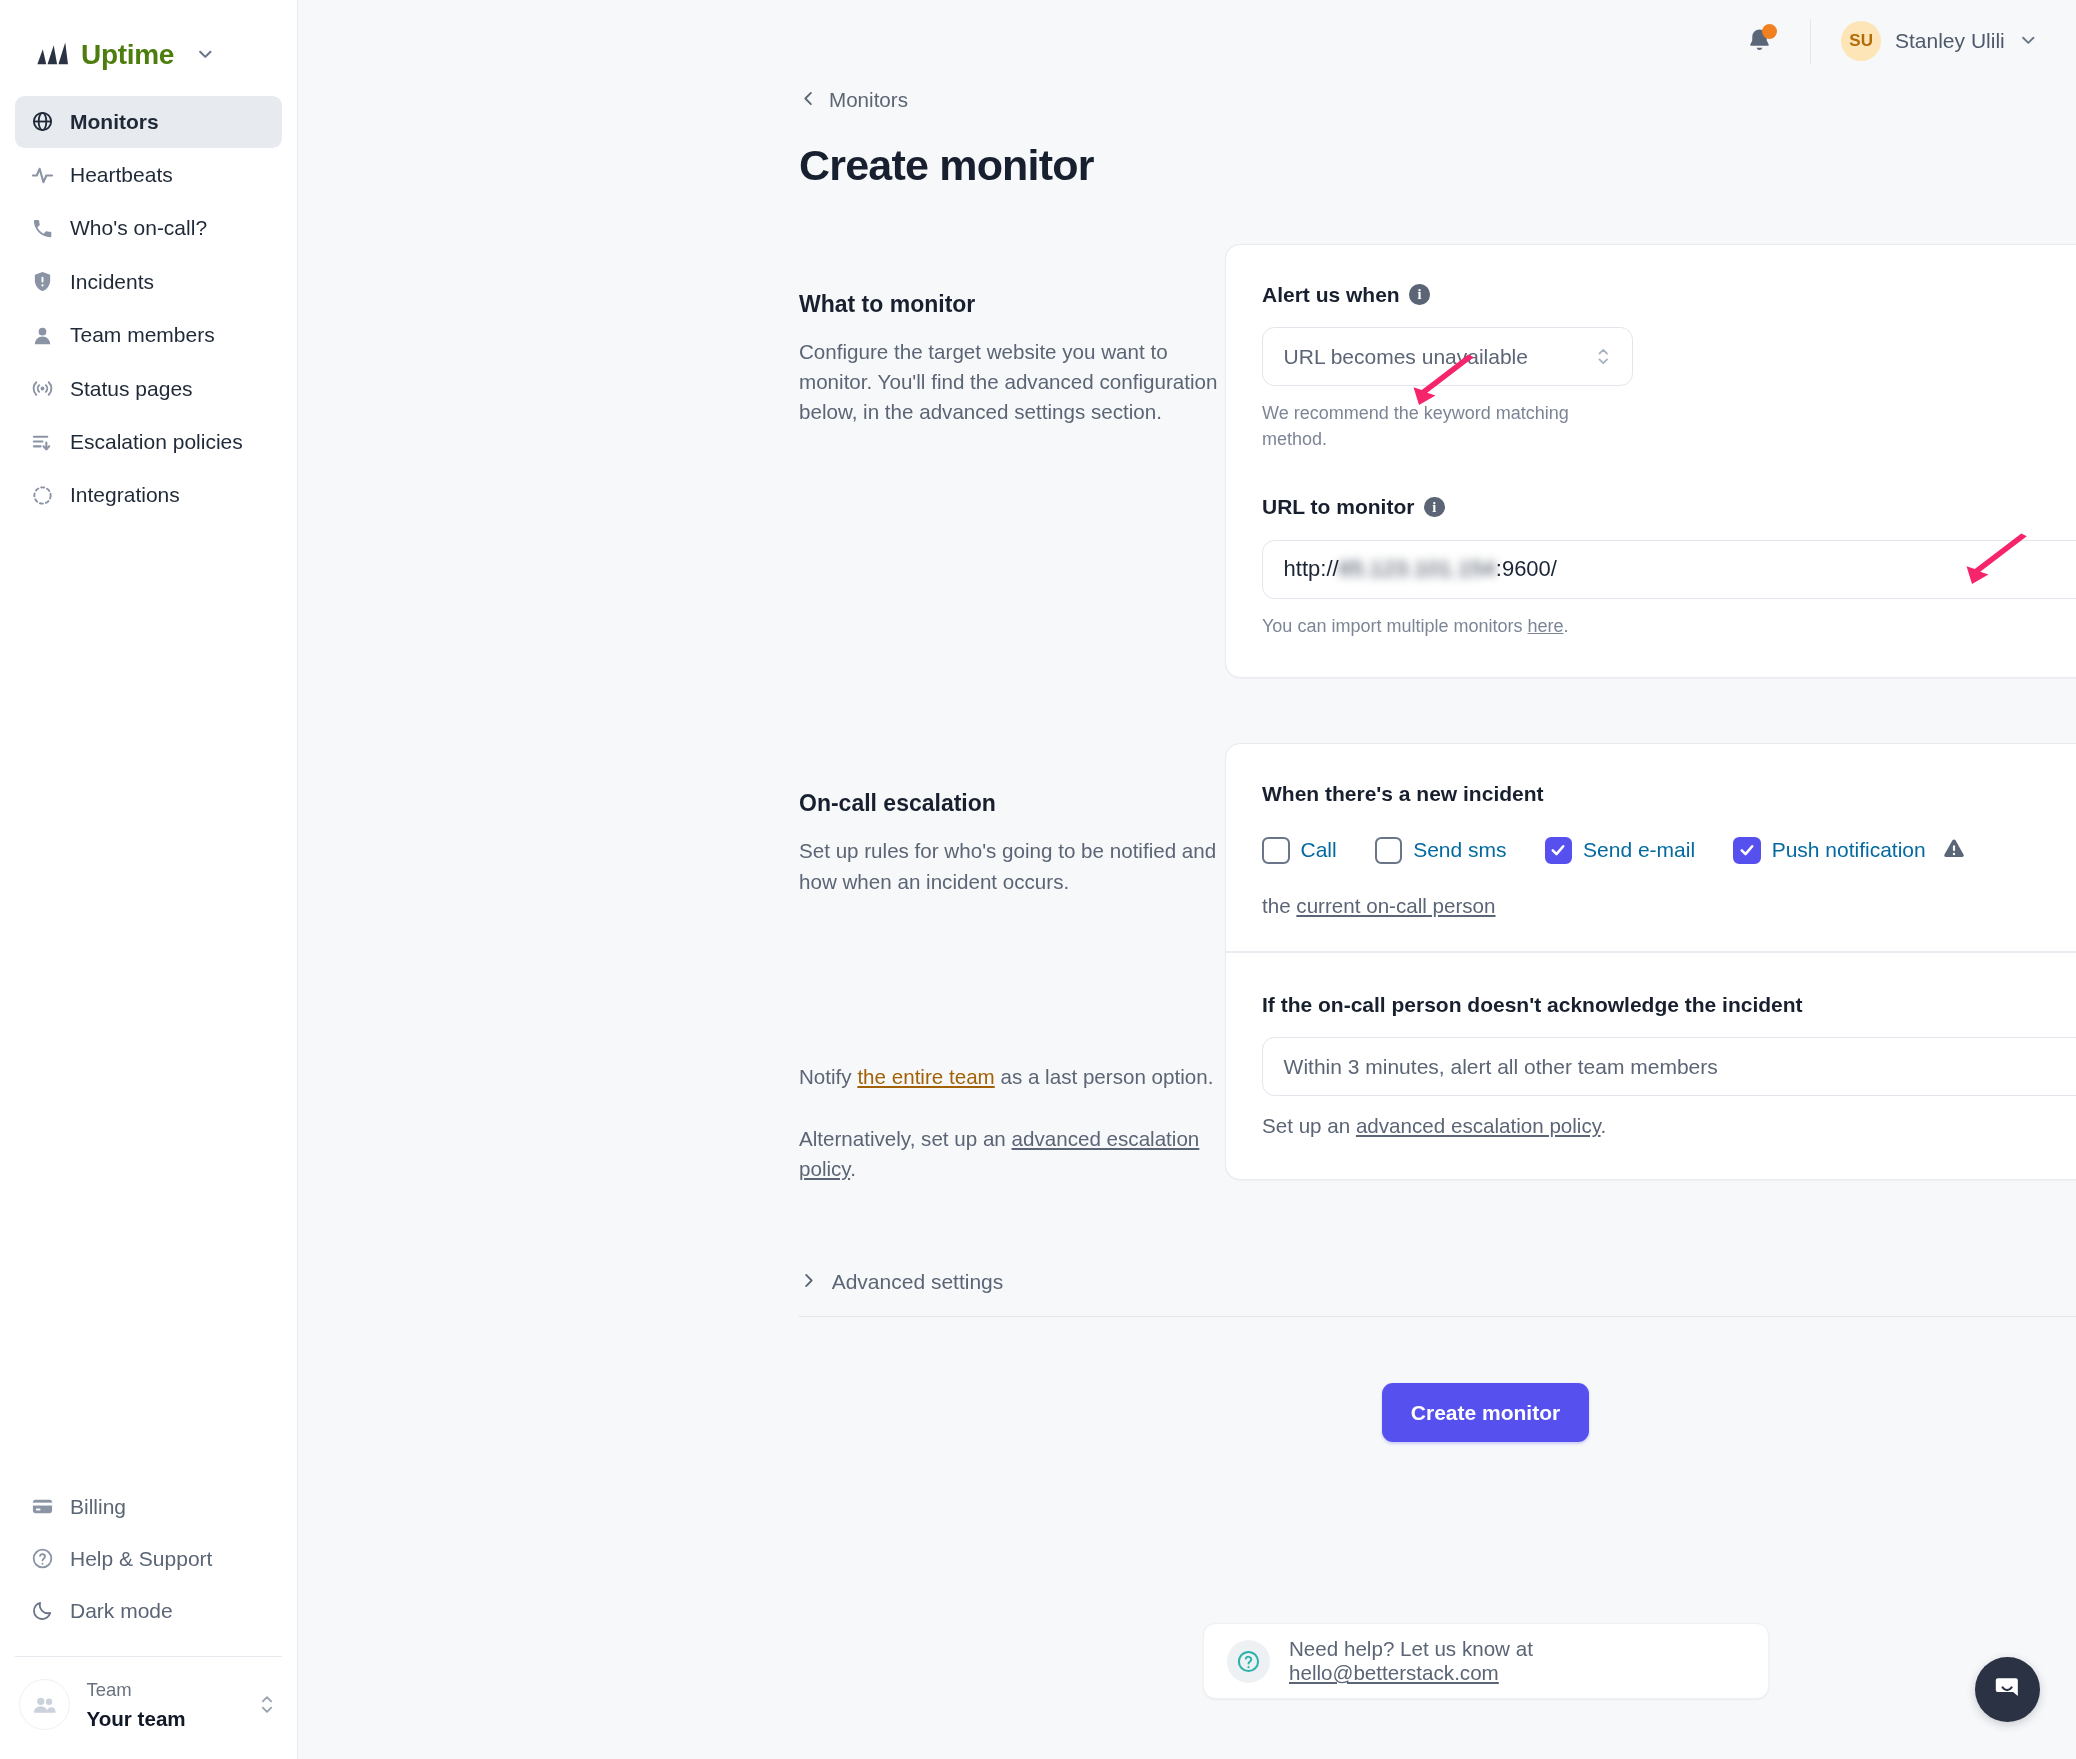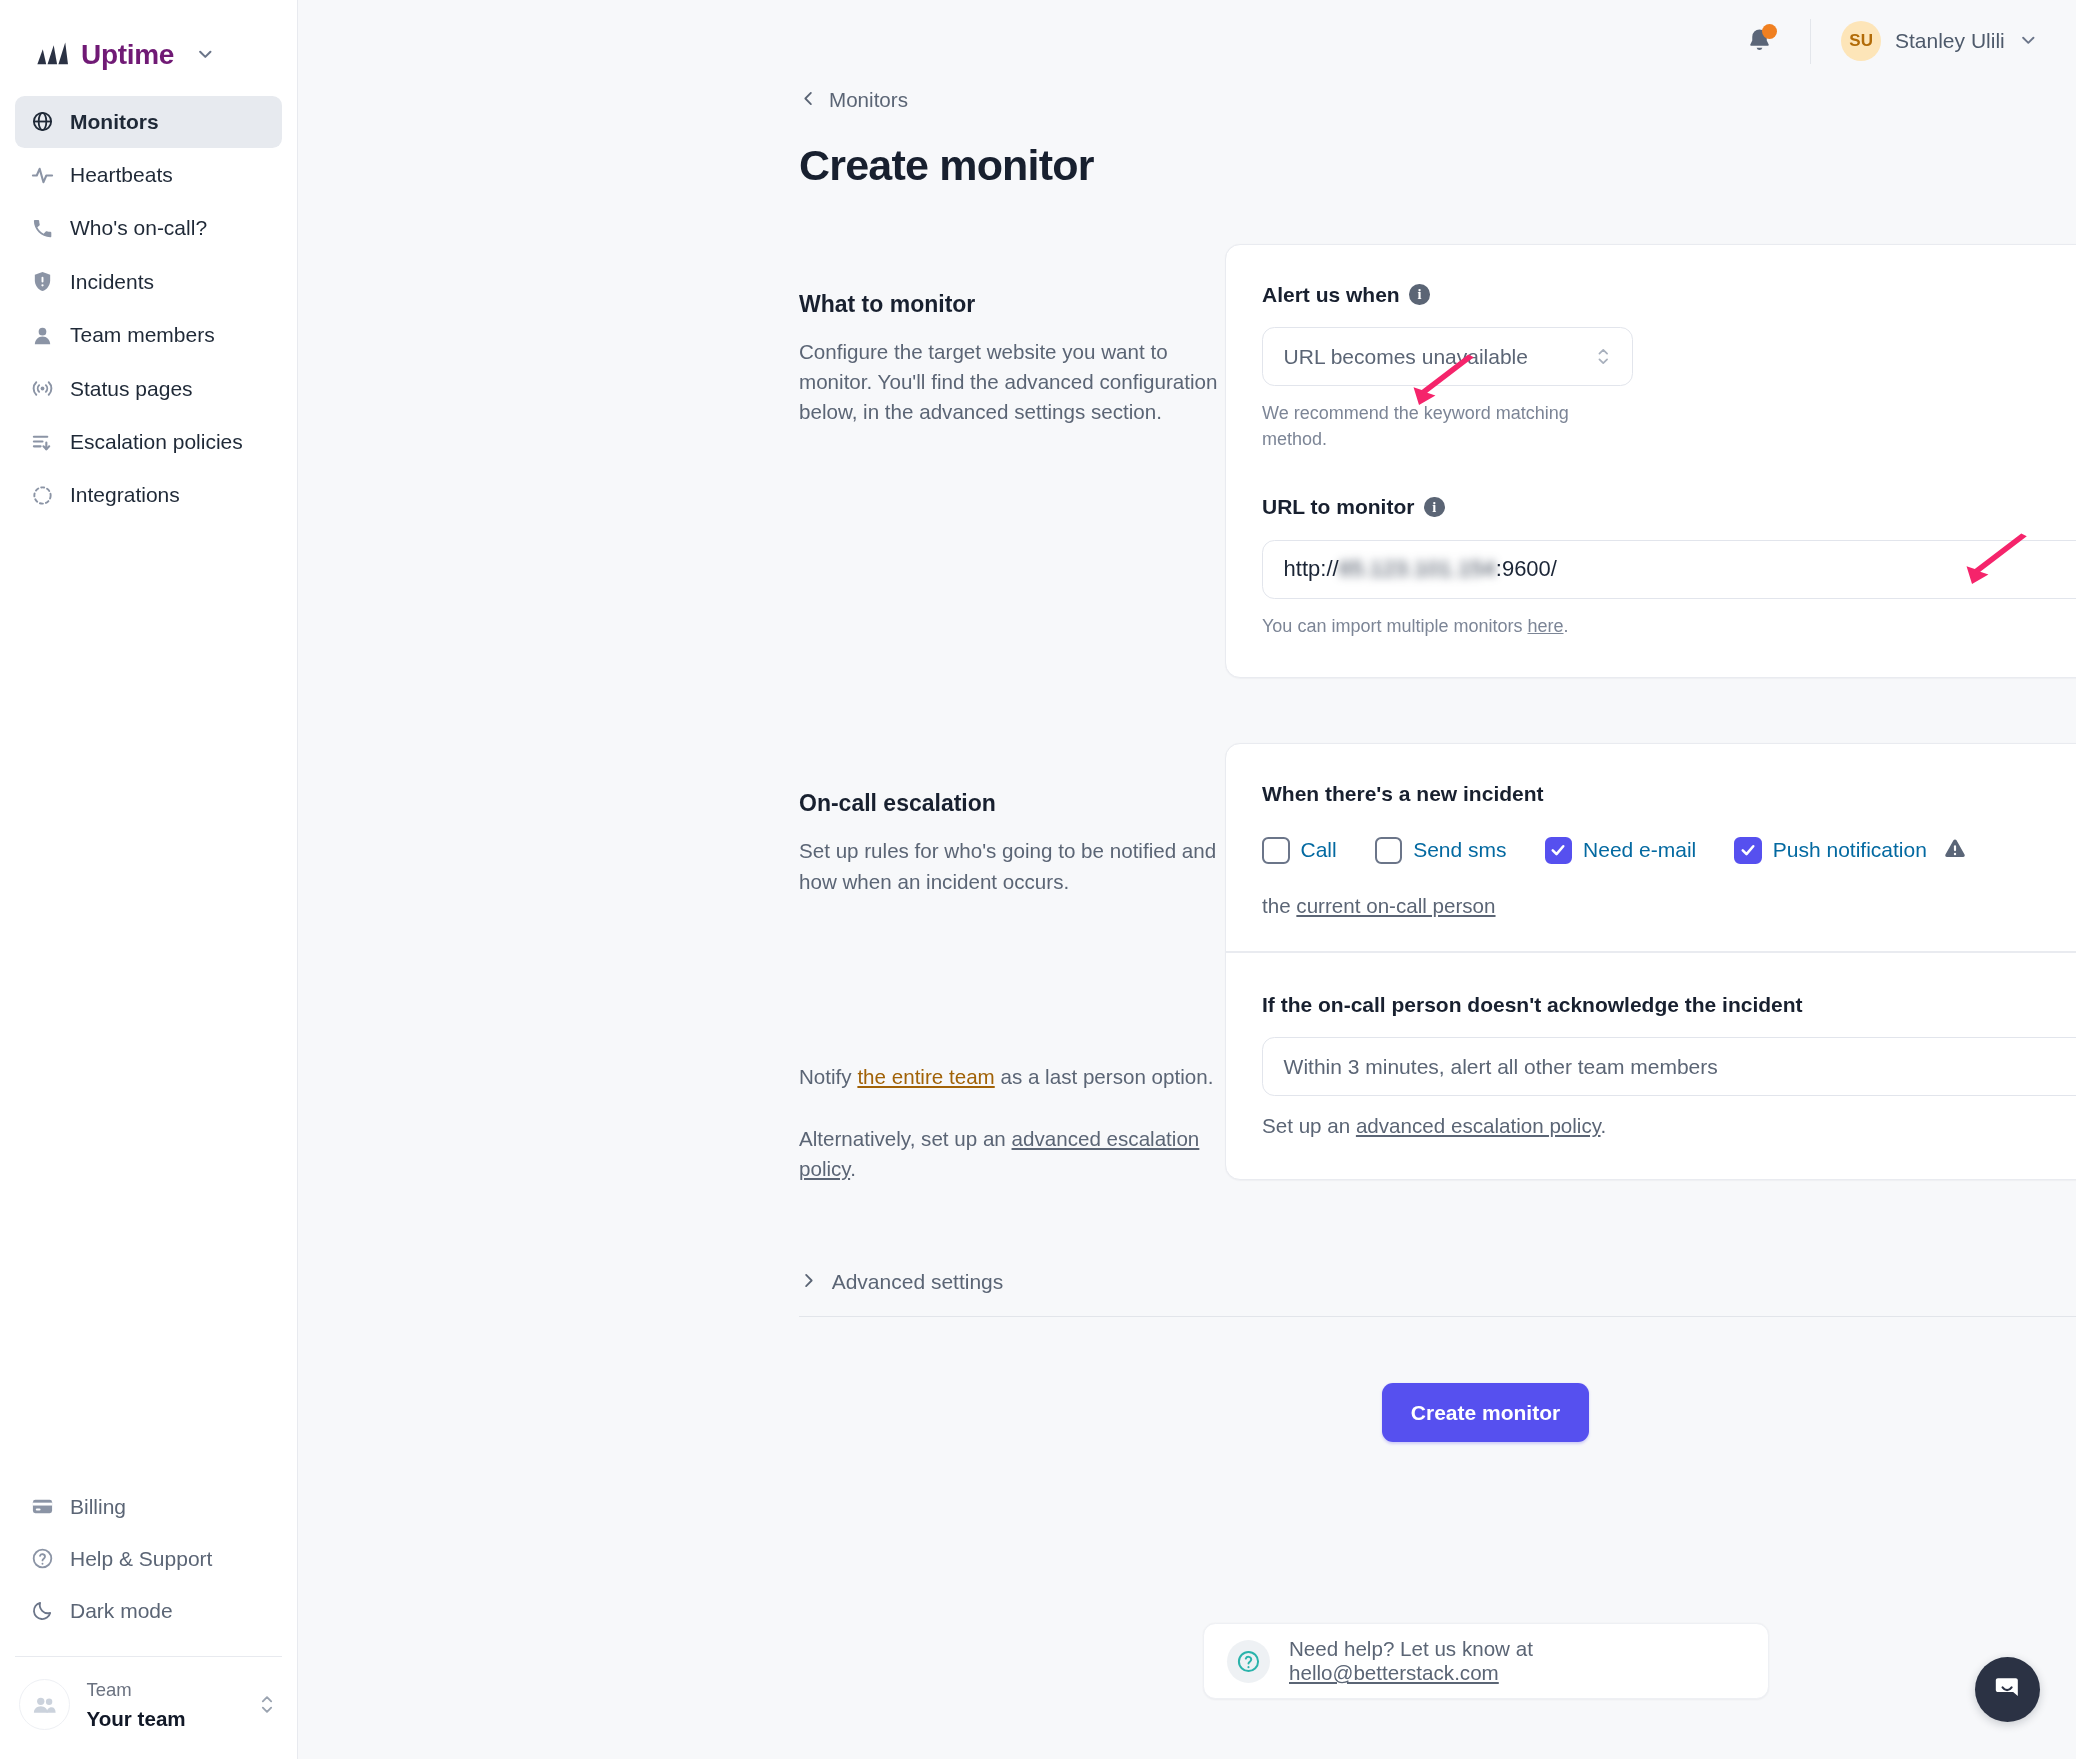--- a/index.html
+++ b/index.html
@@ -18,21 +18,21 @@
     border-right: 1.4px solid #e8eaef;
     display: flex; flex-direction: column;
     flex: 0 0 298px;
     position: relative;
   }
   .brand {
     display: flex; align-items: center; gap: 11px;
     padding: 27.5px 0 0 36px; height: 82px;
   }
   .brand-logo { width: 34px; height: 27.5px; display:block; }
-  .brand-name { font-size: 28px; font-weight: 700; color: #701a75; letter-spacing: -0.3px; }
+  .brand-name { font-size: 28px; font-weight: 700; color: #4d7c0f; letter-spacing: -0.3px; }
   .brand-caret { margin-left: 9.6px; display:flex; align-items:center; }
 
   .nav { padding: 13.7px 15px 0 15px; display: flex; flex-direction: column; gap: 1.4px; }
   .nav-item {
     display: flex; align-items: center; gap: 15px;
     height: 52px; padding: 0 15px;
     border-radius: 9.6px; cursor: pointer;
     color: #1f2937; font-size: 21px; font-weight: 400;
   }
   .nav-item.active { background: #e7eaef; font-weight: 600; }
@@ -474,21 +474,21 @@
                 <div class="check-item">
                   <span class="cb"></span>
                   <span class="check-label">Send sms</span>
                 </div>
                 <div class="check-item">
                   <span class="cb checked">
                     <svg width="18" height="18" viewBox="0 0 24 24" fill="none" stroke="#fff" stroke-width="3.4" stroke-linecap="round" stroke-linejoin="round">
                         <polyline points="5 12.5 10 17.5 19 7"></polyline>
                       </svg>
                   </span>
-                  <span class="check-label">Need e-mail</span>
+                  <span class="check-label">Send e-mail</span>
                 </div>
                 <div class="check-item" style="margin-right:15px;">
                   <span class="cb checked">
                     <svg width="18" height="18" viewBox="0 0 24 24" fill="none" stroke="#fff" stroke-width="3.4" stroke-linecap="round" stroke-linejoin="round">
                         <polyline points="5 12.5 10 17.5 19 7"></polyline>
                       </svg>
                   </span>
                   <span class="check-label">Push notification</span>
                 </div>
                 <span>

